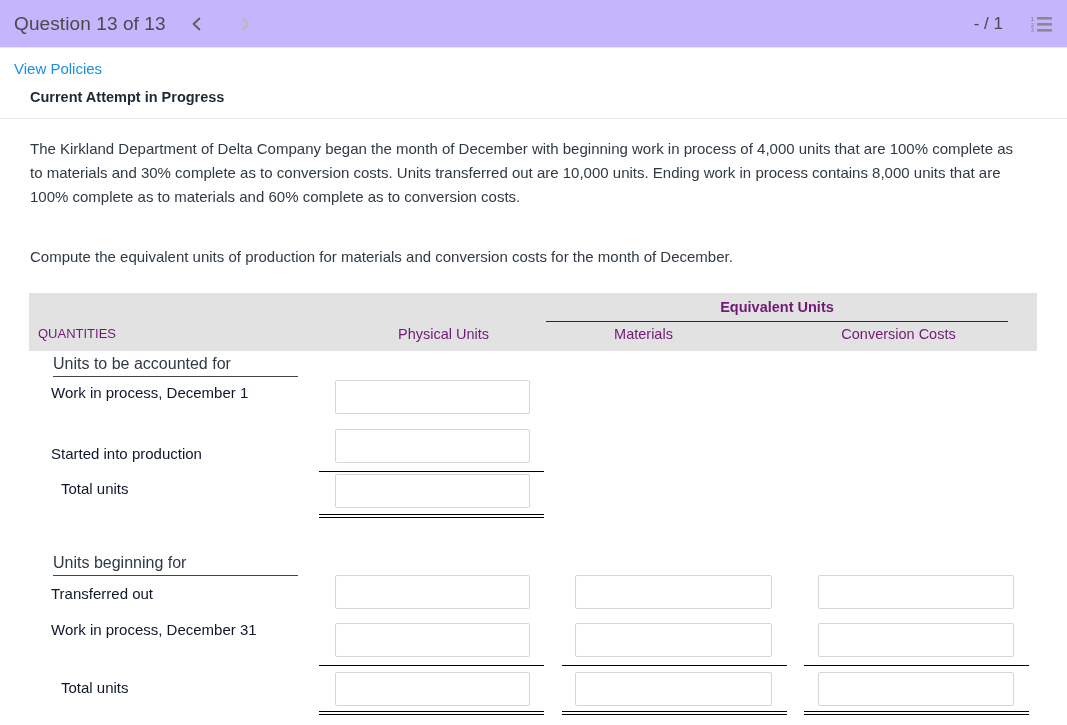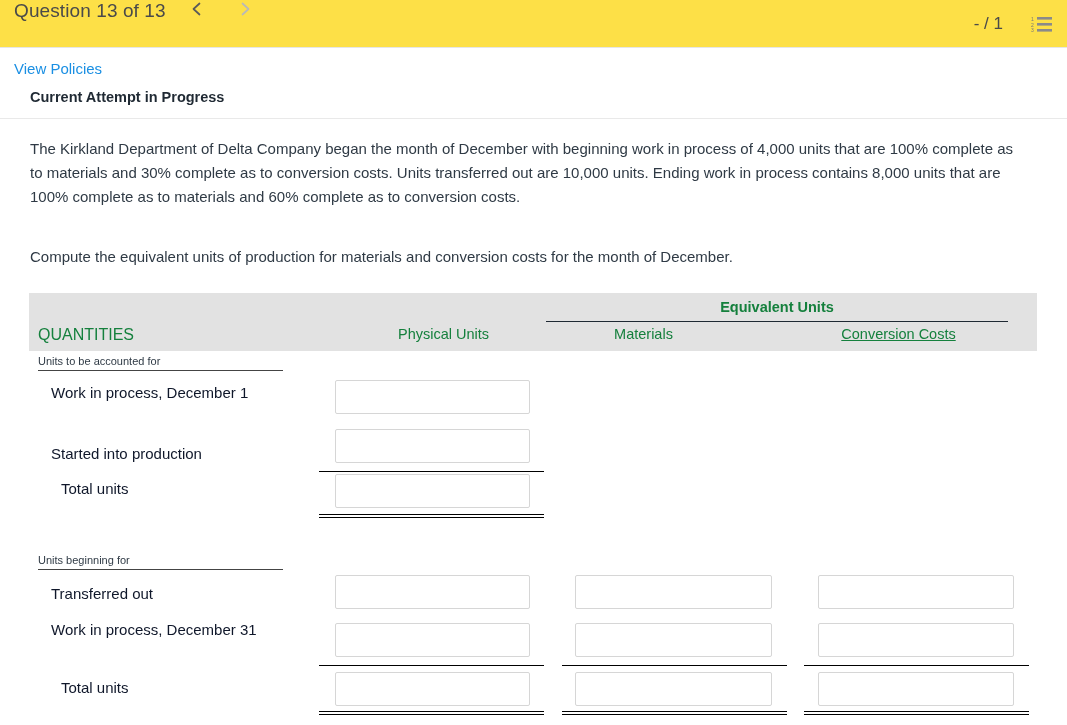--- a/index.html
+++ b/index.html
@@ -11,24 +11,24 @@
     background: #ffffff;
     font-family: "Liberation Sans", sans-serif;
     color: #2f3a45;
     overflow: hidden;
   }
 
   
   #question-bar {
     position: relative;
     height: 48px;
-    background: #fde047;
+    background: #c4b5fd;
     border-bottom: 1px solid #e6e6e6;
     display: flex;
-    align-items: flex-start;
+    align-items: center;
   }
   #question-counter {
     font-size: 19px;
     color: #4a4a4a;
     font-weight: 400;
     margin-left: 14px;
     letter-spacing: .1px;
   }
   .nav-arrows {
     display: flex;
@@ -101,26 +101,26 @@
   }
 
   #table-head {
     position: relative;
     background: #e2e2e2;
     height: 58px;
   }
   .head-label {
     position: absolute;
     font-size: 14.5px;
-    color: #15803d;
+    color: #701a75;
     white-space: nowrap;
   }
   #head-quantities {
     left: 9px; top: 33px;
-    font-size: 16px;
+    font-size: 13px;
   }
   #head-physical {
     left: 317px; top: 33px;
     width: 195px; text-align: center;
   }
   #head-equivalent {
     left: 517px; top: 6px;
     width: 462px; text-align: center;
     font-weight: bold;
   }
@@ -129,30 +129,30 @@
     left: 517px; top: 28px;
     width: 462px;
     border-bottom: 1px solid #1f2933;
   }
   #head-materials {
     left: 517px; top: 33px;
     width: 195px; text-align: center;
   }
   #head-conversion {
     left: 760px; top: 33px;
-    width: 219px; text-align: center; text-decoration: underline;
+    width: 219px; text-align: center;
   }
 
   
   #table-body { position: relative; height: 392px; }
 
   .section-label {
     position: absolute;
-    left: 9px;
-    font-size: 11px;
+    left: 24px;
+    font-size: 16px;
     color: #2f3a45;
     width: 245px;
     padding-bottom: 3px;
     border-bottom: 1px solid #444;
   }
   .row-label {
     position: absolute;
     font-size: 15px;
     line-height: 22px;
     color: #0f172a;

